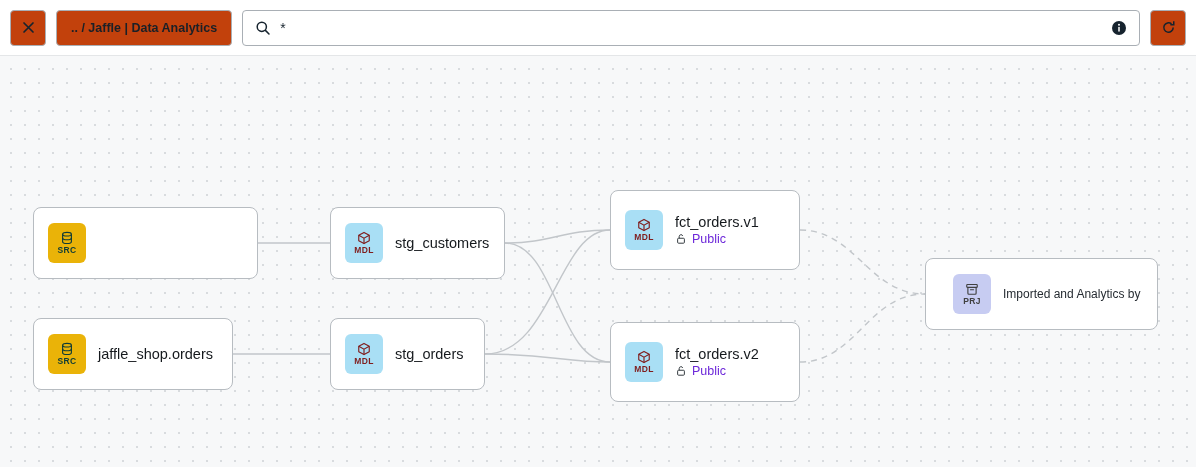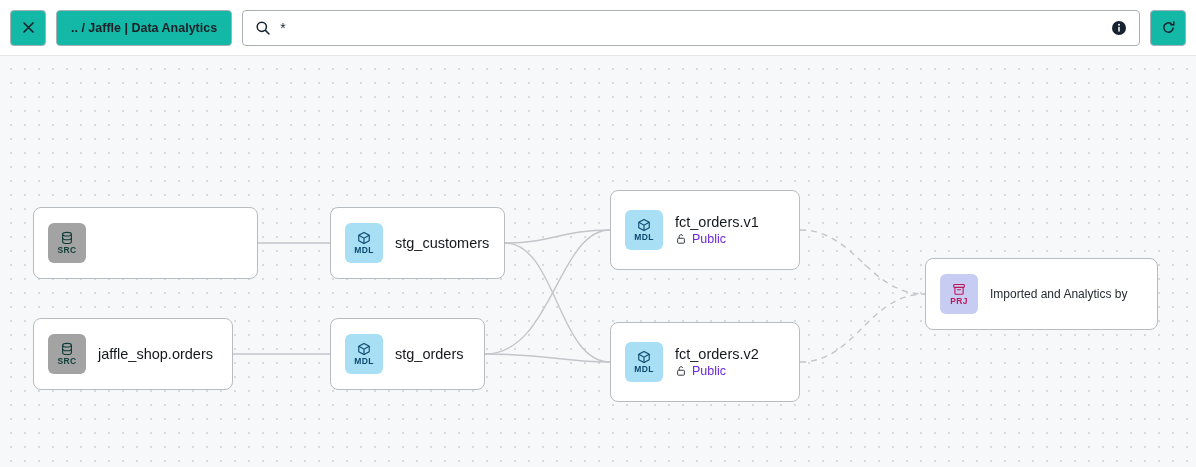--- a/index.html
+++ b/index.html
@@ -14,21 +14,21 @@
   
   .toolbar {
     position: absolute; top: 0; left: 0; right: 0; height: 56px;
     background: #ffffff;
     border-bottom: 1px solid #e4e6e8;
     display: flex; align-items: center;
     padding: 0 10px; gap: 10px; z-index: 5;
   }
   .tb-btn {
     height: 36px; min-width: 36px;
-    background: #14b8a6;
+    background: #c2410c;
     border: 1px solid #a9afb5;
     border-radius: 4px;
     display: flex; align-items: center; justify-content: center;
     cursor: pointer; color: #16232e;
   }
   .tb-btn svg { width: 15px; height: 15px; display: block; }
   .breadcrumb-btn {
     padding: 0 14px;
     font-size: 12.5px; font-weight: 600; color: #1a2027;
     white-space: nowrap;
@@ -78,23 +78,23 @@
   .badge {
     width: 38px; height: 40px; border-radius: 6px;
     display: flex; flex-direction: column;
     align-items: center; justify-content: center;
     gap: 1px; flex: 0 0 auto;
   }
   .badge svg { width: 14px; height: 14px; display: block; }
   .badge .badge-txt {
     font-size: 8.5px; font-weight: 700; letter-spacing: .3px; line-height: 1;
   }
-  .badge-src { background: #a3a3a3; color: #0d3b38; }
-  .badge-mdl { background: #a9dff5; color: #0c4a6e; }
-  .badge-prj { background: #c7ccf2; color: #be185d; }
+  .badge-src { background: #eab308; color: #0d3b38; }
+  .badge-mdl { background: #a9dff5; color: #7f1d1d; }
+  .badge-prj { background: #c7ccf2; color: #404040; margin-left: 13px; }
 
   .node-body { display: flex; flex-direction: column; gap: 2px; min-width: 0; }
   .node-label { font-size: 14.5px; color: #15191d; white-space: nowrap; }
   .node-access {
     display: flex; align-items: center; gap: 5px;
     font-size: 12.5px; color: #6d28d9;
   }
   .node-access svg { width: 12px; height: 12px; color: #2e353b; }
   .node-title { font-size: 12px; color: #262c32; white-space: nowrap; }
 </style>

